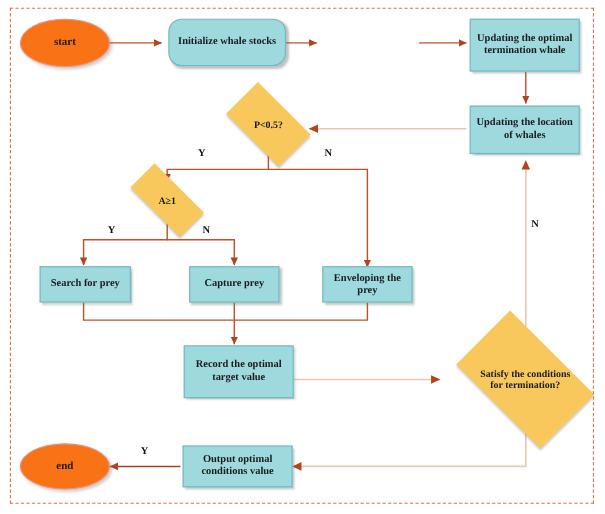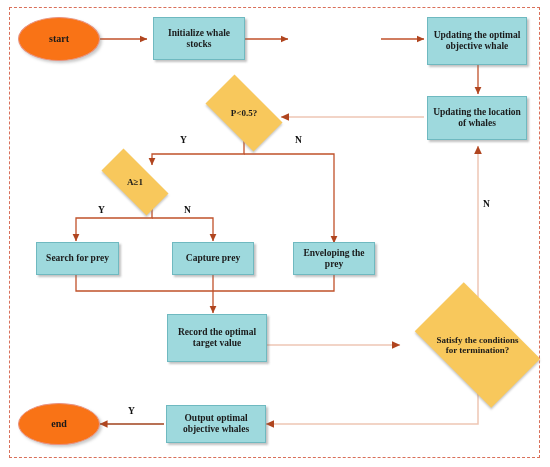--- a/index.html
+++ b/index.html
@@ -146,41 +146,41 @@
     <g stroke="#a0421c" stroke-width="1.4" fill="none">
 
       <path d="M164,424 L100,424" marker-end="url(#ah)"></path>
     </g>
   </svg>
 
   <div class="node term" style="left:18px; top:17px; width:82px; height:44px;">
     <span>start</span>
   </div>
 
-  <div class="node proc" style="left:153px; top:17px; width:92px; height:43px;">
+  <div class="node proc" style="left:153px; top:17px; width:107px; height:43px;border-radius:12px;">
     <span>Initialize  whale stocks</span>
   </div>
 
 
   <div class="node proc" style="left:427px; top:17px; width:100px; height:48px;">
-    <span>Updating the optimal objective  whale</span>
+    <span>Updating the optimal termination  whale</span>
   </div>
 
   <div class="node proc" style="left:427px; top:96px; width:100px; height:44px;">
     <span>Updating the location of whales</span>
   </div>
 
   <div class="dec-wrap" style="left:196px; top:84px; width:96px; height:58px;">
     <div class="dec-shape"></div>
     <div class="dec-label">
       <span>P&lt;0.5?</span>
     </div>
   </div>
 
-  <div class="dec-wrap" style="left:90px; top:160px; width:90px; height:44px;">
+  <div class="dec-wrap" style="left:107px; top:160px; width:90px; height:44px;">
     <div class="dec-shape"></div>
     <div class="dec-label">
       <span>A≥1</span>
     </div>
   </div>
 
   <div class="node proc" style="left:36px; top:242px; width:83px; height:33px;">
     <span>Search for prey</span>
   </div>
 
@@ -197,21 +197,21 @@
   </div>
 
   <div class="dec-wrap" style="left:401px; top:296px; width:153px; height:98px;">
     <div class="dec-shape"></div>
     <div class="dec-label" style="padding:0 34px; box-sizing:border-box;">
       <span>Satisfy the conditions for termination?</span>
     </div>
   </div>
 
   <div class="node proc" style="left:166px; top:405px; width:100px; height:38px;">
-    <span>Output optimal objective whales</span>
+    <span>Output optimal conditions value</span>
   </div>
 
   <div class="node term" style="left:18px; top:403px; width:82px; height:42px;">
     <span>end</span>
   </div>
 
   <div class="elbl" style="left:180px; top:135px;">Y</div>
 
   <div class="elbl" style="left:295px; top:135px;">N</div>
 

